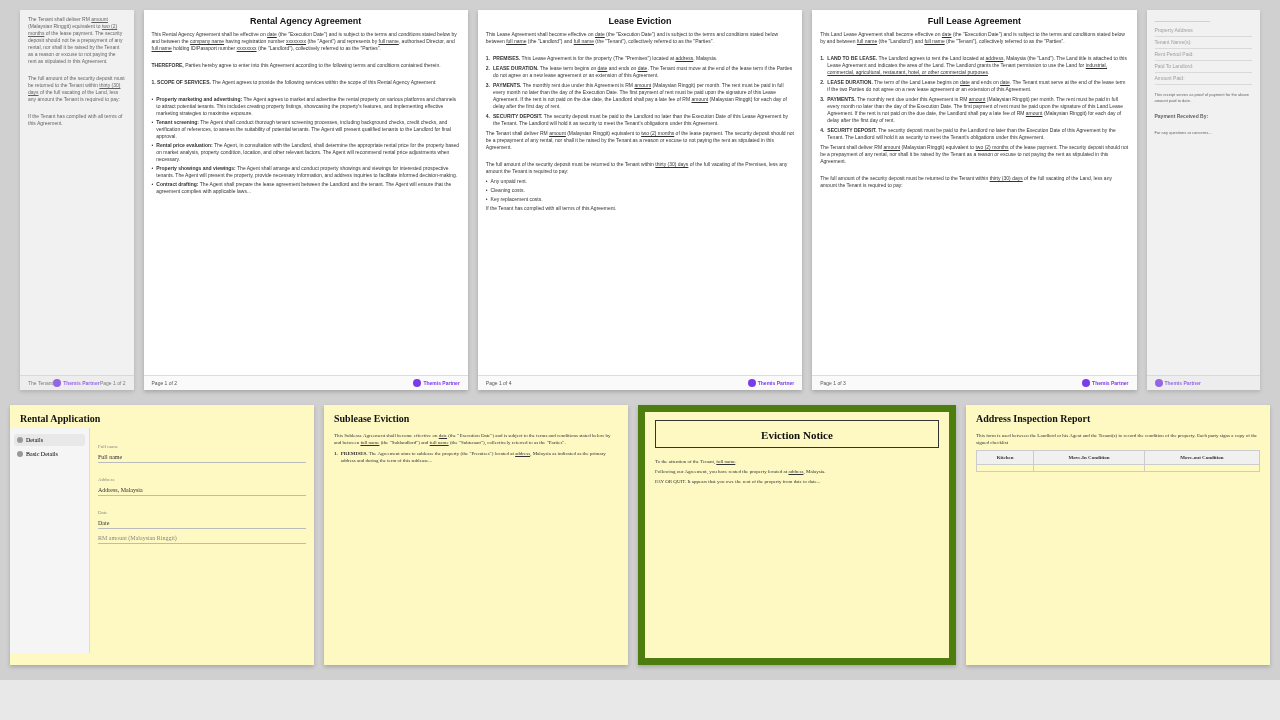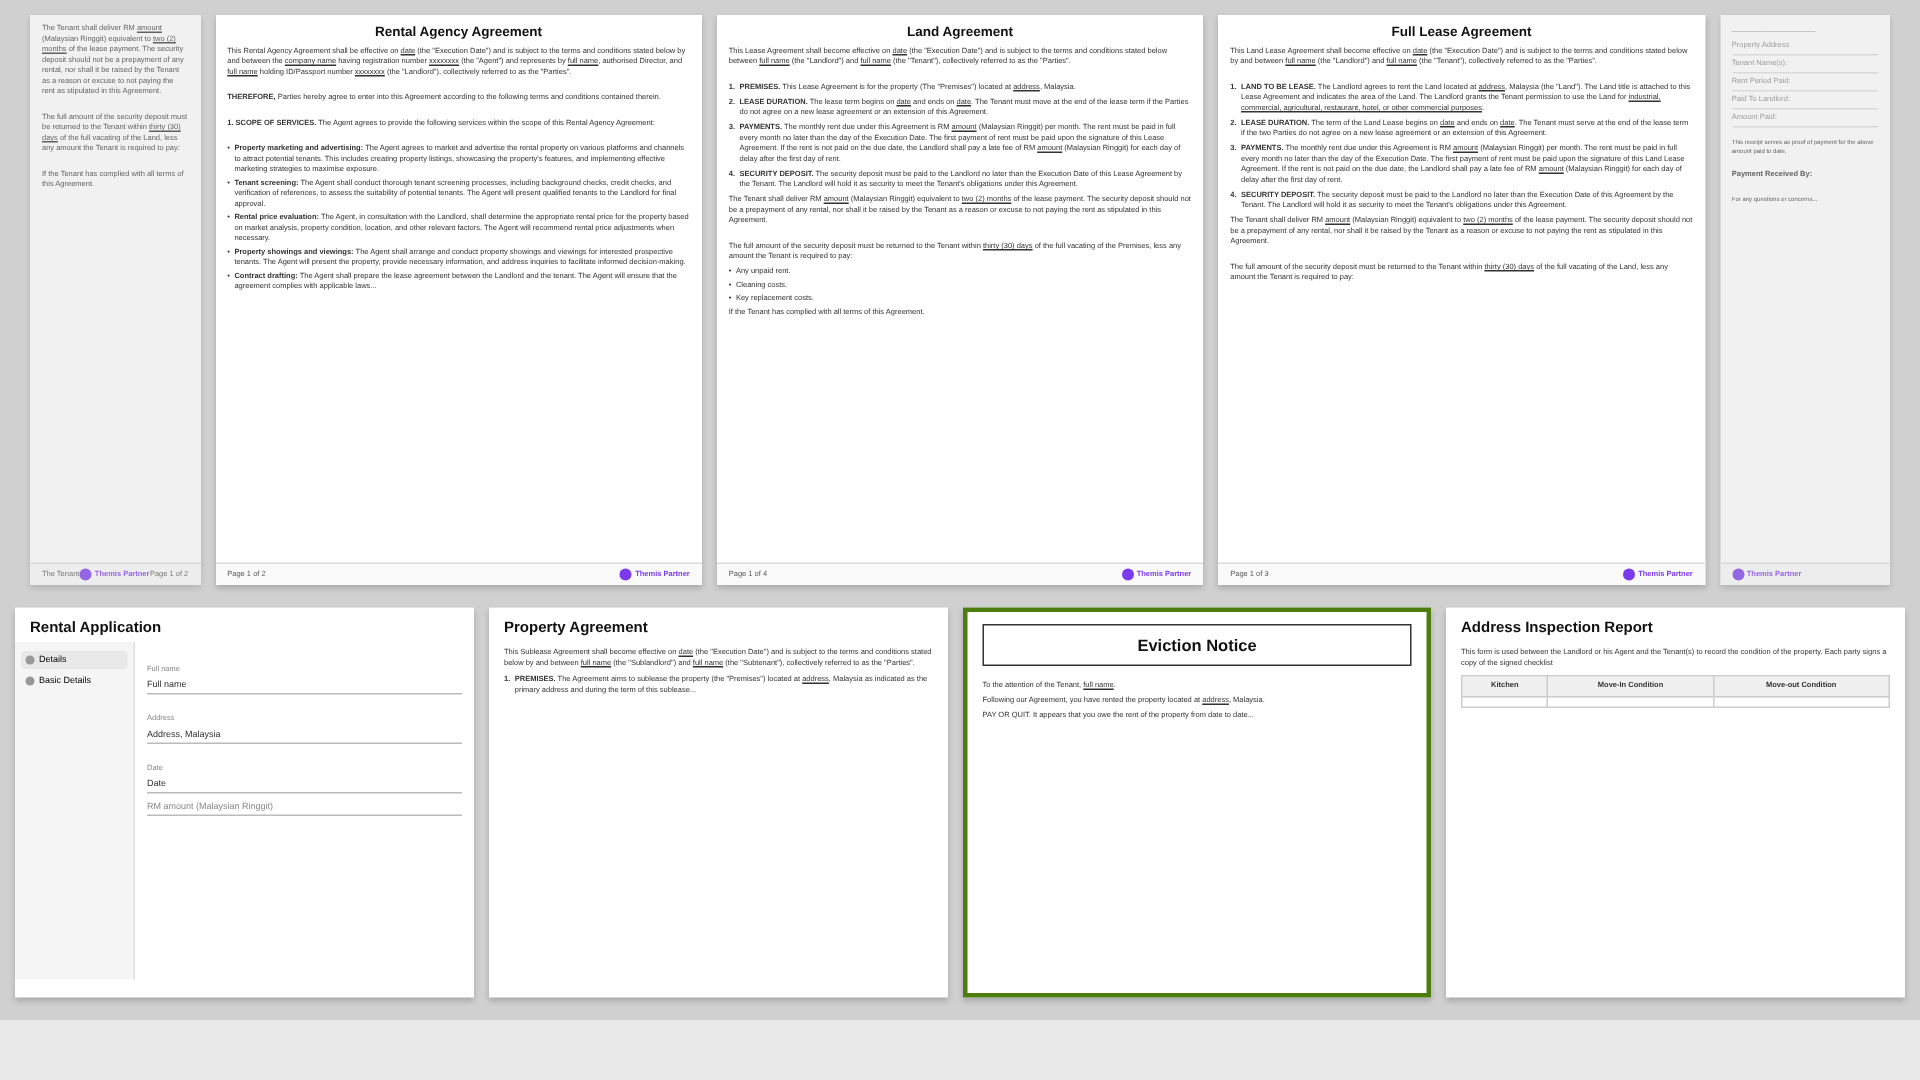--- a/index.html
+++ b/index.html
@@ -124,46 +124,47 @@
       display: flex;
       flex-direction: row;
       height: 280px;
       background: #d0d0d0;
       padding: 5px 5px 10px 5px;
       gap: 0;
       align-items: flex-start;
     }
 
     .bottom-card {
-      background: #ffffff;
+      background: #fef9c3;
       flex: 1;
       margin: 0 5px;
       height: 260px;
       box-shadow: 0 2px 4px rgba(0,0,0,0.2);
       overflow: hidden;
       position: relative;
+      font-family: Liberation Serif, serif;
     }
 
     .bottom-card-title {
       font-size: 10px;
       font-weight: bold;
       color: #111;
       padding: 8px 10px 4px 10px;
     }
 
     .bottom-card-body {
       padding: 4px 10px;
       font-size: 5px;
       color: #333;
       line-height: 1.4;
     }
 
     
     .eviction-card {
-      border: 3px solid #4d7c0f;
+      border: 7px solid #4d7c0f;
     }
 
     .eviction-title-box {
       border: 1px solid #333;
       margin: 8px 10px 6px 10px;
       padding: 4px;
       text-align: center;
     }
 
     .eviction-title-text {
@@ -289,21 +290,21 @@
         <span class="doc-page-num">Page 1 of 2</span>
         <div class="logo">
           <span class="logo-icon"></span>
           <span class="logo-text">Themis Partner</span>
         </div>
       </div>
     </div>
 
     <div class="doc-card">
       <div class="doc-content">
-        <div class="doc-title">Land Agreement</div>
+        <div class="doc-title">Lease Eviction</div>
         <div class="doc-body-text">
           <p>This Lease Agreement shall become effective on <span class="underline-text">date</span> (the "Execution Date") and is subject to the terms and conditions stated below between <span class="underline-text">full name</span> (the "Landlord") and <span class="underline-text">full name</span> (the "Tenant"), collectively referred to as the "Parties".</p>
           <br>
           <div class="numbered-item">
               <span class="num">1.</span>
               <span><span class="bold-text">PREMISES.</span> This Lease Agreement is for the property (The "Premises") located at <span class="underline-text">address</span>, Malaysia.</span>
             </div>
           <div class="numbered-item">
               <span class="num">2.</span>
               <span><span class="bold-text">LEASE DURATION.</span> The lease term begins on <span class="underline-text">date</span> and ends on <span class="underline-text">date</span>. The Tenant must move at the end of the lease term if the Parties do not agree on a new lease agreement or an extension of this Agreement.</span>
@@ -446,21 +447,21 @@
             <div style="border-bottom:1px solid #bbb; font-size:6px; padding:2px 0; color:#333;">Date</div>
           </div>
           <div style="margin-bottom:4px;">
             <div style="border-bottom:1px solid #bbb; font-size:6px; padding:2px 0; color:#888;">RM amount (Malaysian Ringgit)</div>
           </div>
         </div>
       </div>
     </div>
 
     <div class="bottom-card">
-      <div class="bottom-card-title">Property Agreement</div>
+      <div class="bottom-card-title">Sublease Eviction</div>
       <div class="bottom-card-body">
         <p style="margin-bottom:4px;">This Sublease Agreement shall become effective on <span class="underline-text">date</span> (the "Execution Date") and is subject to the terms and conditions stated below by and between <span class="underline-text">full name</span> (the "Sublandlord") and <span class="underline-text">full name</span> (the "Subtenant"), collectively referred to as the "Parties".</p>
         <div class="numbered-item">
           <span class="num">1.</span>
           <span><span class="bold-text">PREMISES.</span> The Agreement aims to sublease the property (the "Premises") located at <span class="underline-text">address</span>, Malaysia as indicated as the primary address and during the term of this sublease...</span>
         </div>
       </div>
     </div>
 
     <div class="bottom-card eviction-card">

